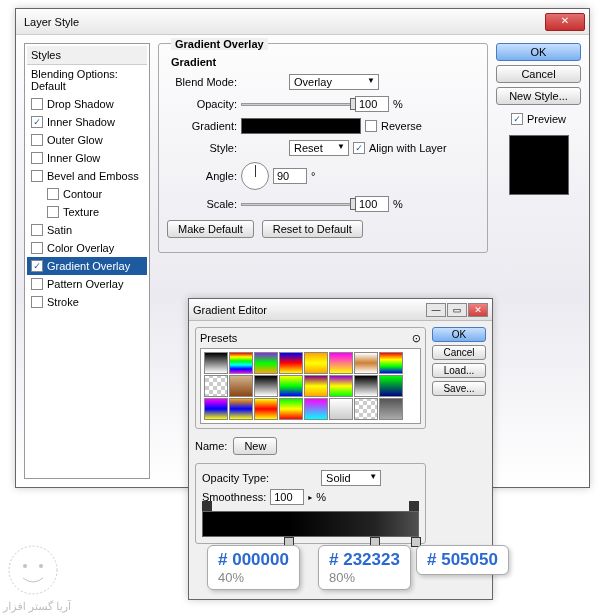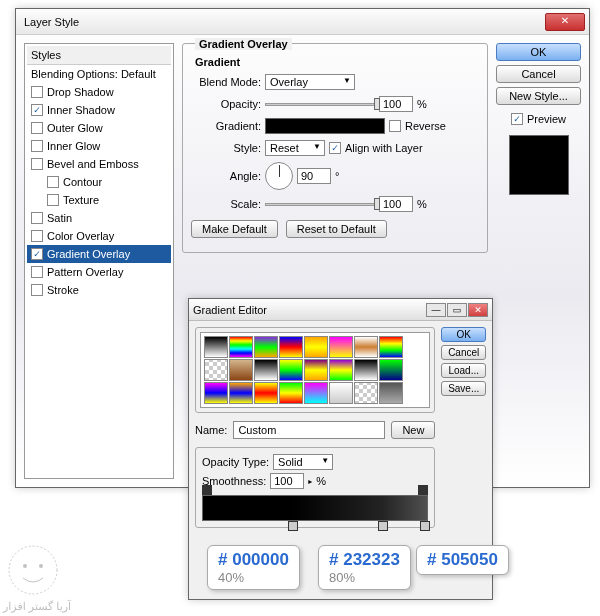--- a/index.html
+++ b/index.html
@@ -3,34 +3,34 @@
 <meta charset="utf-8">
 <style>
 * { box-sizing: border-box; margin: 0; padding: 0; font-family: Tahoma, sans-serif; font-size: 11px; }
 body { background: #fff; width: 600px; height: 616px; position: relative; overflow: hidden; }
 .window { position: absolute; border: 1px solid #666; background: #f0f0f0; box-shadow: 0 0 8px rgba(0,0,0,0.2); }
 .main-window { left: 15px; top: 8px; width: 575px; height: 480px; background: linear-gradient(to bottom, #fff, #eaeaf0 60%, #fff); }
 .titlebar { height: 26px; display: flex; align-items: center; padding: 0 4px 0 8px; background: linear-gradient(to bottom, #fdfdfd, #e8e8e8); border-bottom: 1px solid #ccc; }
 .titlebar span { flex: 1; }
 .close-btn { width: 40px; height: 18px; background: linear-gradient(to bottom, #e07070, #c83030); color: #fff; border: 1px solid #a02020; border-radius: 2px; text-align: center; line-height: 14px; font-size: 10px; cursor: pointer; }
 .dialog-body { display: flex; padding: 8px; gap: 8px; height: calc(100% - 26px); }
-.styles-list { width: 150px; background: #fff; border: 1px solid #999; padding: 2px; }
+.styles-list { width: 126px; background: #fff; border: 1px solid #999; padding: 2px; }
 .styles-header { background: #f0f0f0; padding: 3px 4px; border-bottom: 1px solid #ccc; }
 .styles-item { padding: 3px 4px; cursor: pointer; display: flex; gap: 4px; align-items: center; }
 .styles-item.indent { padding-left: 20px; }
 .styles-item.selected { background: #1e5aa0; color: #fff; }
 .chk { width: 12px; height: 12px; border: 1px solid #888; background: #fff; display: inline-flex; align-items: center; justify-content: center; font-size: 9px; color: #1a5a9c; }
 .chk.on::before { content: "✓"; }
 .middle-panel { flex: 1; }
 .fieldset { border: 1px solid #aaa; border-radius: 3px; padding: 8px; margin-bottom: 4px; }
 .fieldset-legend { font-size: 11px; background: #f0f0f0; padding: 0 4px; position: relative; top: -14px; left: 4px; display: inline-block; font-weight: bold; }
 .fieldset-inner { margin-top: -8px; }
 .row { display: flex; align-items: center; margin-bottom: 6px; gap: 4px; }
 .row-label { width: 70px; text-align: right; }
-.select { background: #fff; border: 1px solid #888; padding: 1px 18px 1px 4px; position: relative; min-width: 60px; }
+.select { background: #fff; border: 1px solid #888; padding: 1px 18px 1px 4px; position: relative; min-width: 60px; margin-left: 48px; }
 .select::after { content: "▼"; position: absolute; right: 3px; font-size: 8px; }
 .slider { height: 3px; background: #ccc; border: 1px solid #999; flex: 1; max-width: 110px; position: relative; }
 .slider-thumb { position: absolute; width: 6px; height: 12px; background: #e0e0e0; border: 1px solid #666; top: -6px; }
 .num-input { width: 34px; border: 1px solid #888; padding: 1px 3px; background: #fff; }
 .grad-bar { width: 120px; height: 16px; border: 1px solid #666; background: linear-gradient(to right, #000, #000); }
 .grad-bar::after { content: "▼"; font-size: 8px; margin-left: 2px; }
 .angle-dial { width: 28px; height: 28px; border: 1px solid #888; border-radius: 50%; background: #fff; position: relative; }
 .angle-dial::before { content: ""; position: absolute; width: 1px; height: 12px; background: #333; left: 50%; top: 2px; }
 .btn { background: linear-gradient(to bottom, #fff, #ddd); border: 1px solid #888; border-radius: 3px; padding: 2px 10px; cursor: pointer; }
 .right-panel { width: 85px; display: flex; flex-direction: column; gap: 4px; align-items: stretch; }
@@ -197,20 +197,24 @@
     <span class="title">Gradient Editor</span>
     <div class="win-btns">
       <div class="win-btn">—</div>
       <div class="win-btn">▭</div>
       <div class="win-btn x">✕</div>
     </div>
   </div>
   <div class="editor-body">
     <div class="editor-left">
       <div class="presets-box">
+        <div style="font-size:10px; margin-bottom:3px; display:flex;">
+          <span style="flex:1">Presets</span>
+          <span>⊙</span>
+        </div>
         <div class="presets-grid" id="presets-grid">
             <div class="preset" style="background: linear-gradient(rgb(0, 0, 0), rgb(255, 255, 255));"></div>
             <div class="preset" style="background: linear-gradient(rgb(255, 0, 0), rgb(255, 255, 0), rgb(0, 255, 0), rgb(0, 255, 255), rgb(0, 0, 255), rgb(255, 0, 255));"></div>
             <div class="preset" style="background: linear-gradient(rgb(138, 43, 226), rgb(0, 255, 0), rgb(255, 165, 0));"></div>
             <div class="preset" style="background: linear-gradient(rgb(0, 0, 255), rgb(255, 0, 0), rgb(255, 255, 0));"></div>
             <div class="preset" style="background: linear-gradient(rgb(255, 165, 0), rgb(255, 255, 0), rgb(255, 165, 0));"></div>
             <div class="preset" style="background: linear-gradient(rgb(255, 0, 255), rgb(255, 255, 0));"></div>
             <div class="preset" style="background: linear-gradient(rgb(255, 255, 255), rgb(205, 127, 50), rgb(255, 255, 255));"></div>
             <div class="preset" style="background: linear-gradient(rgb(255, 0, 0), rgb(255, 255, 0), rgb(0, 255, 0), rgb(0, 0, 255));"></div>
             <div class="preset" style="background: repeating-conic-gradient(rgb(204, 204, 204) 0deg, rgb(204, 204, 204) 25%, rgb(255, 255, 255) 0deg, rgb(255, 255, 255) 50%) 0px center / 8px 8px;"></div>
@@ -226,21 +230,20 @@
             <div class="preset" style="background: linear-gradient(rgb(255, 255, 0), rgb(255, 0, 0), rgb(255, 255, 0));"></div>
             <div class="preset" style="background: linear-gradient(rgb(0, 255, 0), rgb(255, 255, 0), rgb(255, 0, 0));"></div>
             <div class="preset" style="background: linear-gradient(rgb(255, 0, 255), rgb(0, 255, 255));"></div>
             <div class="preset" style="background: linear-gradient(rgb(255, 255, 255), rgb(204, 204, 204));"></div>
             <div class="preset" style="background: repeating-conic-gradient(rgb(204, 204, 204) 0deg, rgb(204, 204, 204) 25%, rgb(255, 255, 255) 0deg, rgb(255, 255, 255) 50%) 0px center / 8px 8px;"></div>
             <div class="preset" style="background: linear-gradient(rgb(85, 85, 85), rgb(170, 170, 170));"></div>
           </div>
       </div>
       <div class="name-row">
         <span>Name:</span>
-        <input class="name-input" value="Custom" style="">
         <button class="btn">New</button>
       </div>
       <div class="grad-type-box">
         <div class="row" style="margin-bottom:3px;">
           <span>Opacity Type:</span>
           <div class="select">Solid</div>
         </div>
         <div class="row">
           <span>Smoothness:</span>
           <input class="num-input" value="100" style="">

